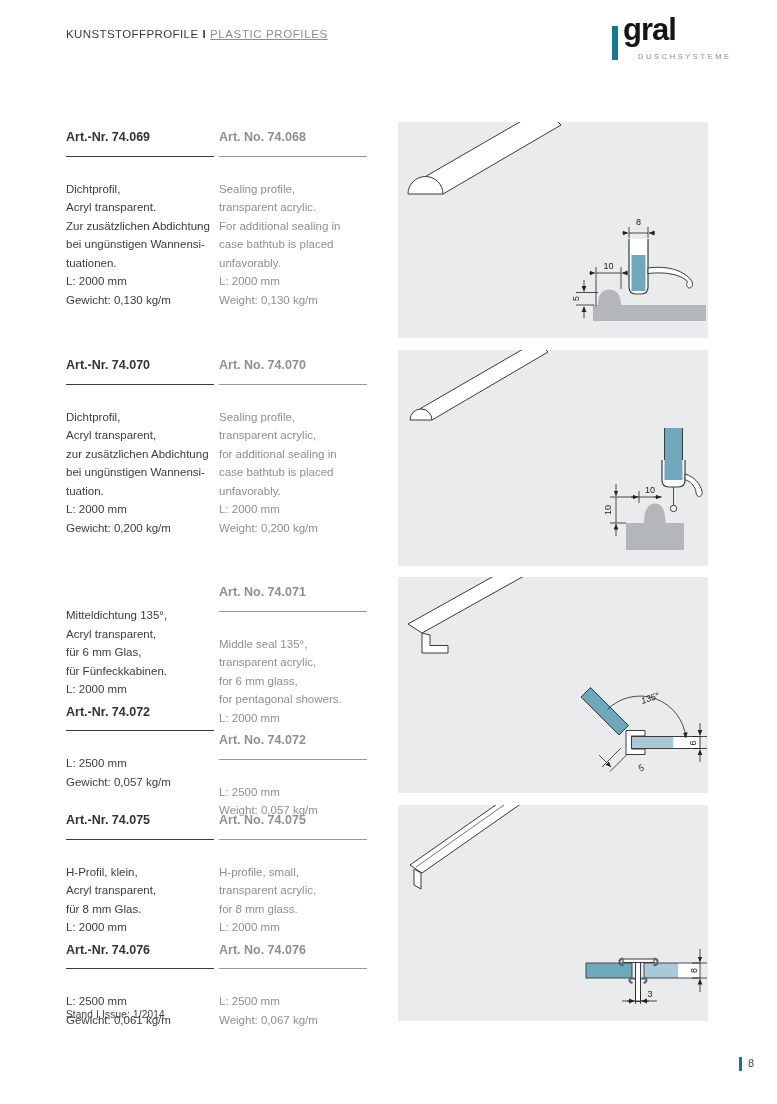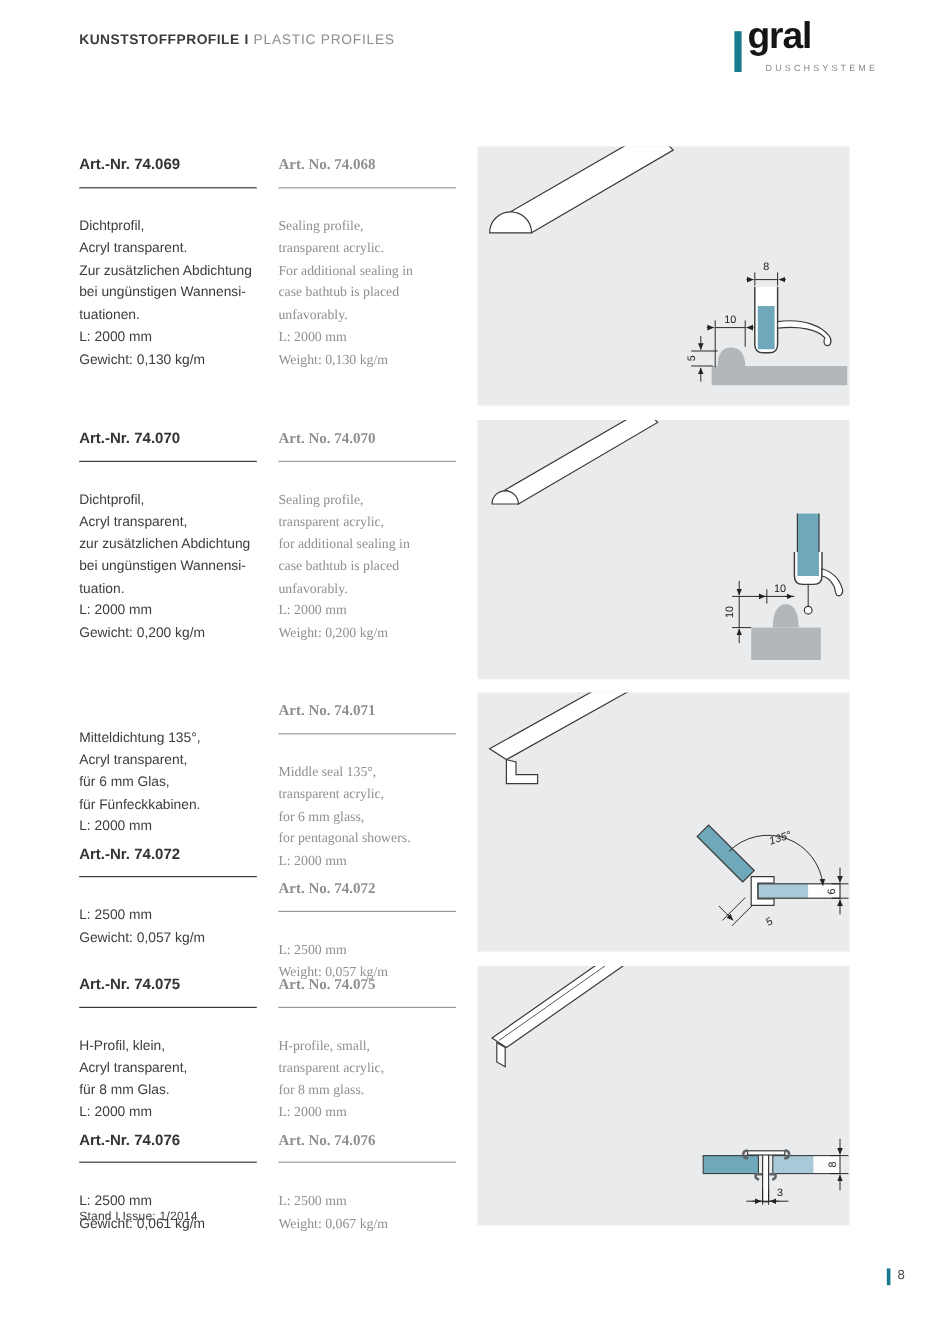--- a/index.html
+++ b/index.html
@@ -2,32 +2,32 @@
 <html><head>
 <meta charset="utf-8">
 <style>
   html,body{margin:0;padding:0;}
   body{
     width:777px;height:1104px;background:#ffffff;position:relative;
     font-family:"Liberation Sans",sans-serif;color:#3b3b3b;overflow:hidden;
   }
   
   .hdr-title{position:absolute;left:66px;top:28px;font-size:11.5px;letter-spacing:.4px;white-space:nowrap;}
-  .hdr-title .de{font-weight:700;color:#3b3b3b;}
+  .hdr-title .de{font-weight:400;color:#3b3b3b;}
   .hdr-title .sep{font-weight:700;color:#3b3b3b;padding:0 4px;}
-  .hdr-title .en{font-weight:400;color:#8f8f8f;letter-spacing:.6px;}
+  .hdr-title .en{font-weight:400;color:#8f8f8f;letter-spacing:.6px;text-decoration:underline;}
   .logo{position:absolute;left:612px;top:18px;width:120px;height:48px;}
   .logo-bar{position:absolute;left:0;top:8px;width:6px;height:34px;background:#17798d;}
   .logo-word{position:absolute;left:11px;top:-4px;font-size:31px;font-weight:700;letter-spacing:-1px;color:#151515;line-height:1;}
   .logo-sub{position:absolute;left:26px;top:34px;font-size:7.5px;letter-spacing:2.6px;color:#8a8a8a;white-space:nowrap;}
   
   .row{position:absolute;left:66px;width:645px;height:216px;}
   .col{position:absolute;top:6px;width:162px;font-size:11.5px;line-height:18.5px;}
   .col.de{left:0;color:#3c3c3c;}
-  .col.en{left:166px;color:#8f8f8f;font-family:Liberation Serif, serif;}
+  .col.en{left:153px;color:#8f8f8f;}
   .art{font-size:12.5px;font-weight:700;padding-bottom:9px;width:148px;white-space:nowrap;}
   .de .art{border-bottom:1.5px solid #3b3b3b;color:#333;}
   .en .art{border-bottom:1px solid #9a9a9a;color:#8f8f8f;}
   .desc{margin-top:23px;}
   .line{white-space:nowrap;}
   .art2{margin-top:4px;}
   .panel{position:absolute;left:332px;top:0;width:310px;height:216px;background:#e9ebec;}
   .panel svg{display:block;width:310px;height:216px;}
   .d{stroke:#222;stroke-width:.8;fill:none;}
   .t{font-family:"Liberation Sans",sans-serif;font-size:9px;fill:#222;}

